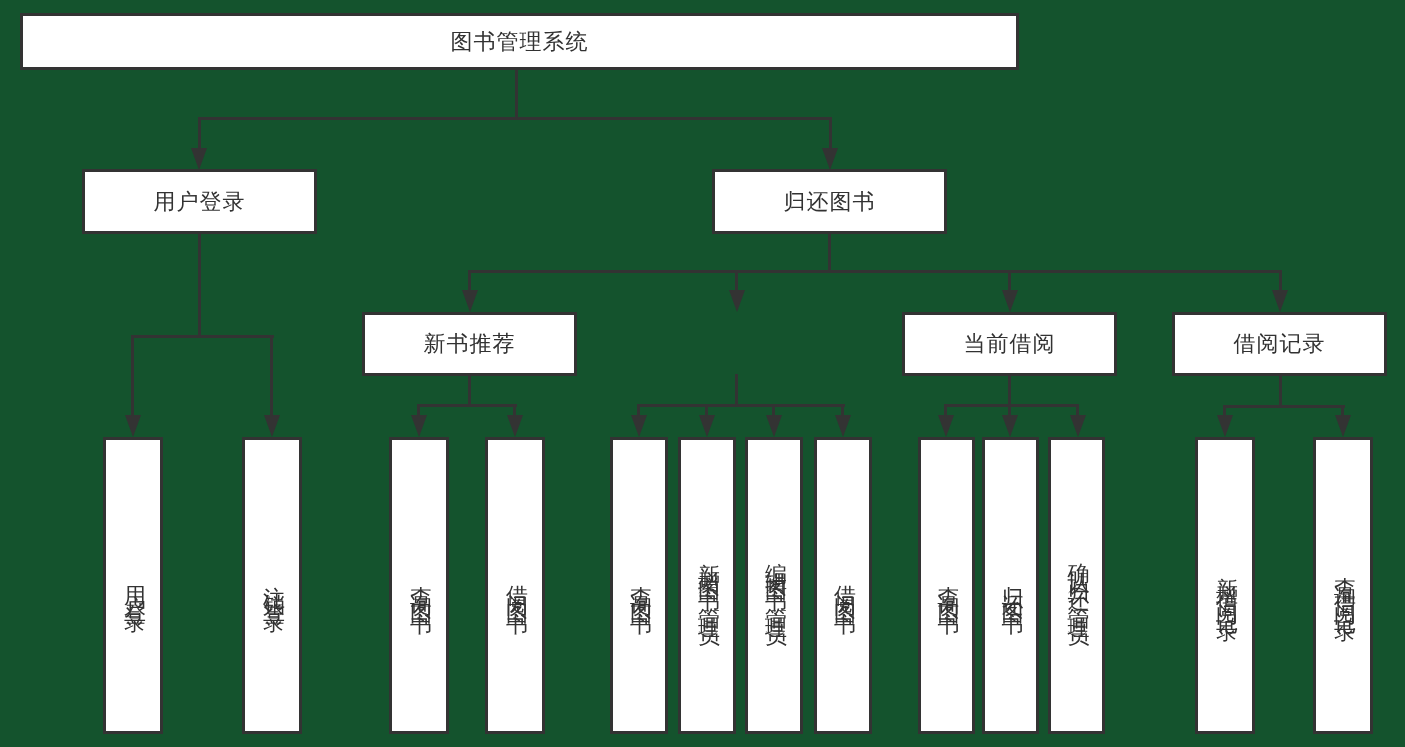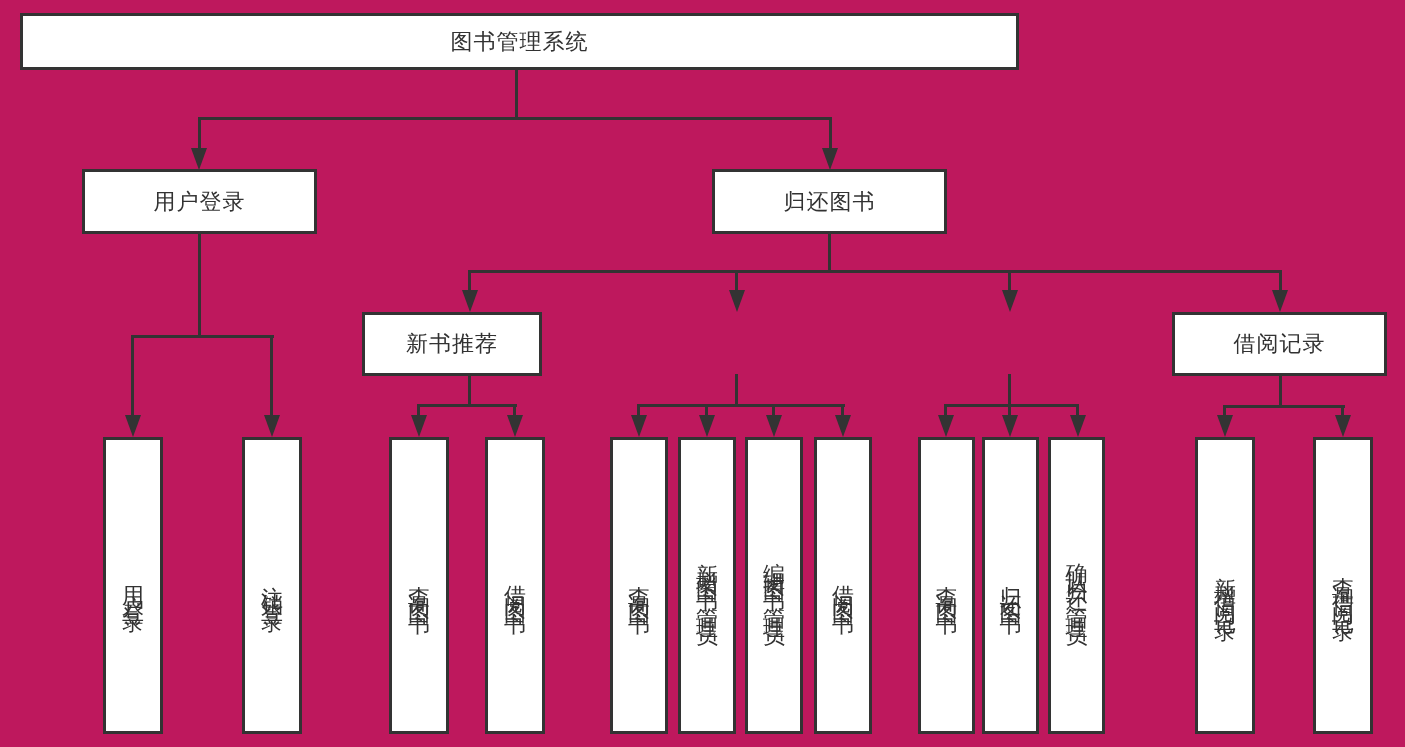--- a/index.html
+++ b/index.html
@@ -1,21 +1,21 @@
 <!DOCTYPE html>
 <html><head>
 <meta charset="utf-8">
 <style>
   html, body { margin: 0; padding: 0; background: #ffffff; }
   .canvas {
     position: relative;
     width: 1405px;
     height: 747px;
-    background: #be185d;
-    font-family: Liberation Sans, sans-serif;
+    background: #14532d;
+    font-family: Liberation Mono, monospace;
     color: #323232;
     overflow: hidden;
   }
   
   .box {
     position: absolute;
     box-sizing: border-box;
     border: 3px solid #333333;
     background: #ffffff;
     display: flex;
@@ -100,22 +100,25 @@
   <div class="hl" style="left:468px; top:270px; width:814px;"></div>
   <div class="vl" style="left:468px; top:270px; height:23px;"></div>
   <div class="arr" style="left:462px; top:290px;"></div>
   <div class="vl" style="left:735px; top:270px; height:23px;"></div>
   <div class="arr" style="left:729px; top:290px;"></div>
   <div class="vl" style="left:1008px; top:270px; height:23px;"></div>
   <div class="arr" style="left:1002px; top:290px;"></div>
   <div class="vl" style="left:1279px; top:270px; height:23px;"></div>
   <div class="arr" style="left:1272px; top:290px;"></div>
 
-  <div class="box" style="left:362px; top:312px; width:180px; height:64px;">
+  <div class="box" style="left:362px; top:312px; width:215px; height:64px;">
     <span class="lbl">新书推荐</span>
+  </div>
+  <div class="box" style="left:902px; top:312px; width:215px; height:64px;">
+    <span class="lbl">当前借阅</span>
   </div>
   <div class="box" style="left:1172px; top:312px; width:215px; height:64px;">
     <span class="lbl">借阅记录</span>
   </div>
 
   <div class="vl" style="left:468px; top:374px; height:33px;"></div>
   <div class="hl" style="left:417px; top:404px; width:100px;"></div>
   <div class="vl" style="left:417px; top:404px; height:14px;"></div>
   <div class="arr" style="left:411px; top:415px;"></div>
   <div class="vl" style="left:513px; top:404px; height:14px;"></div>

